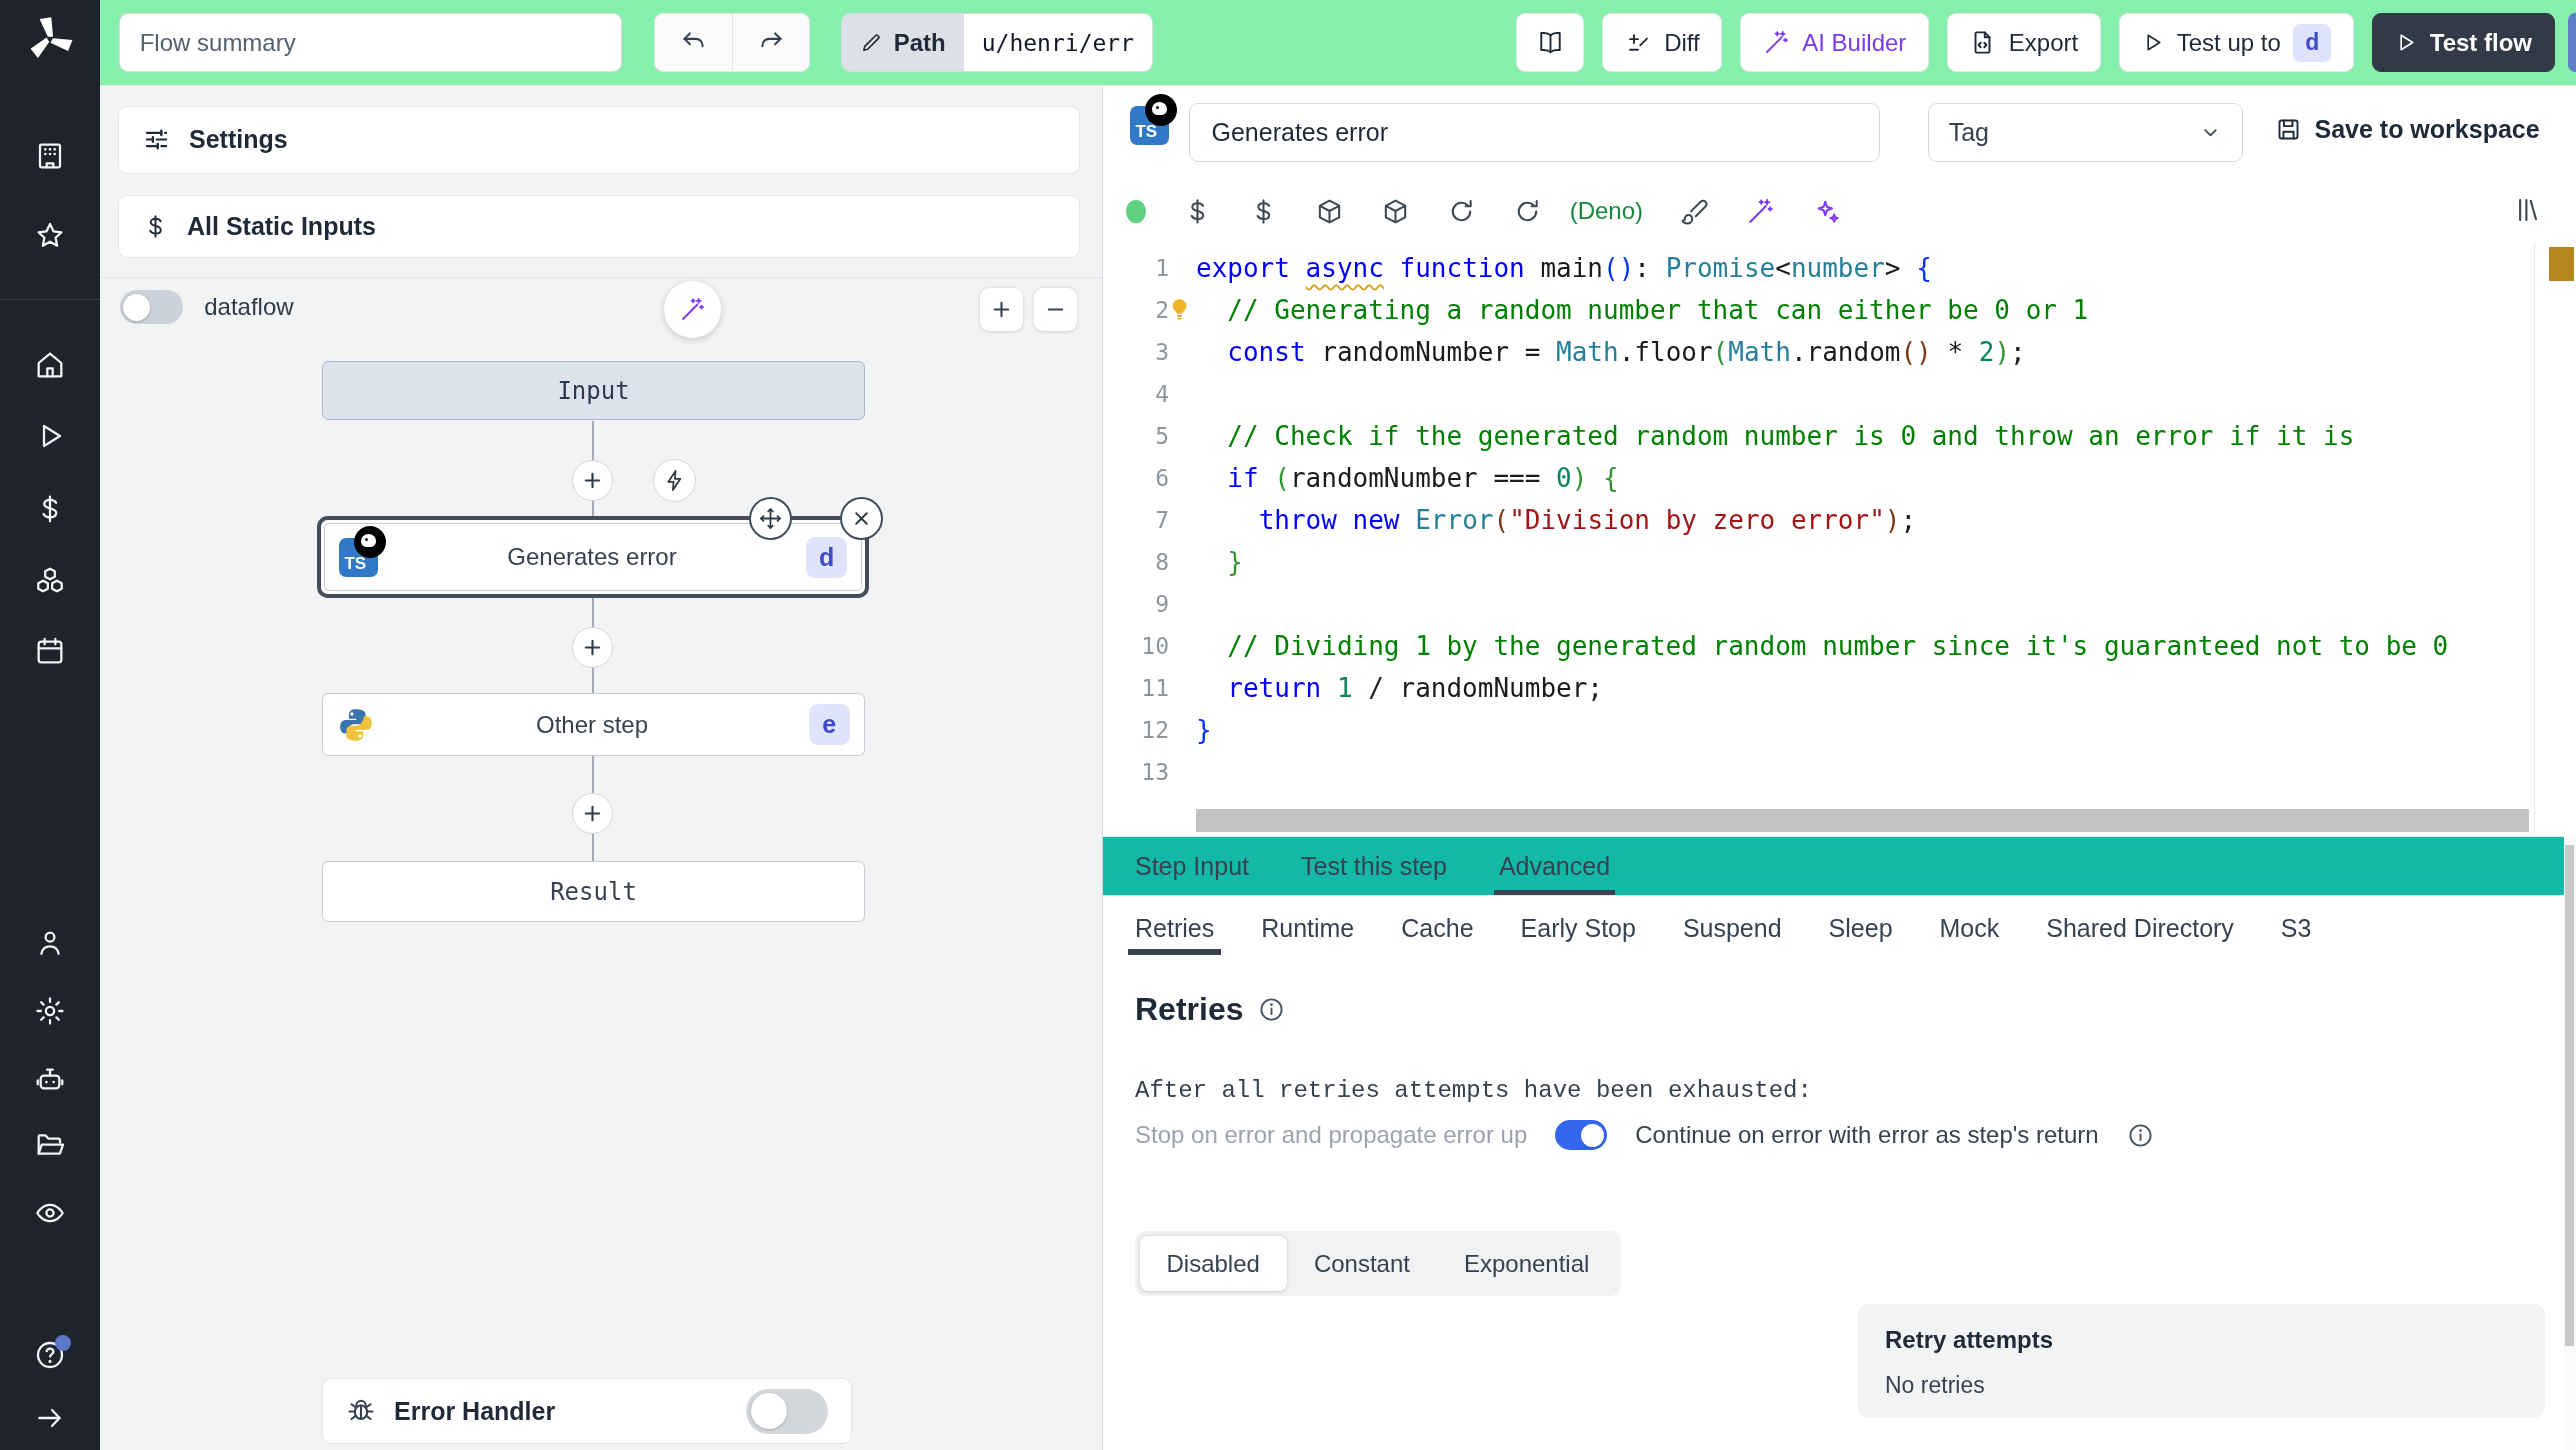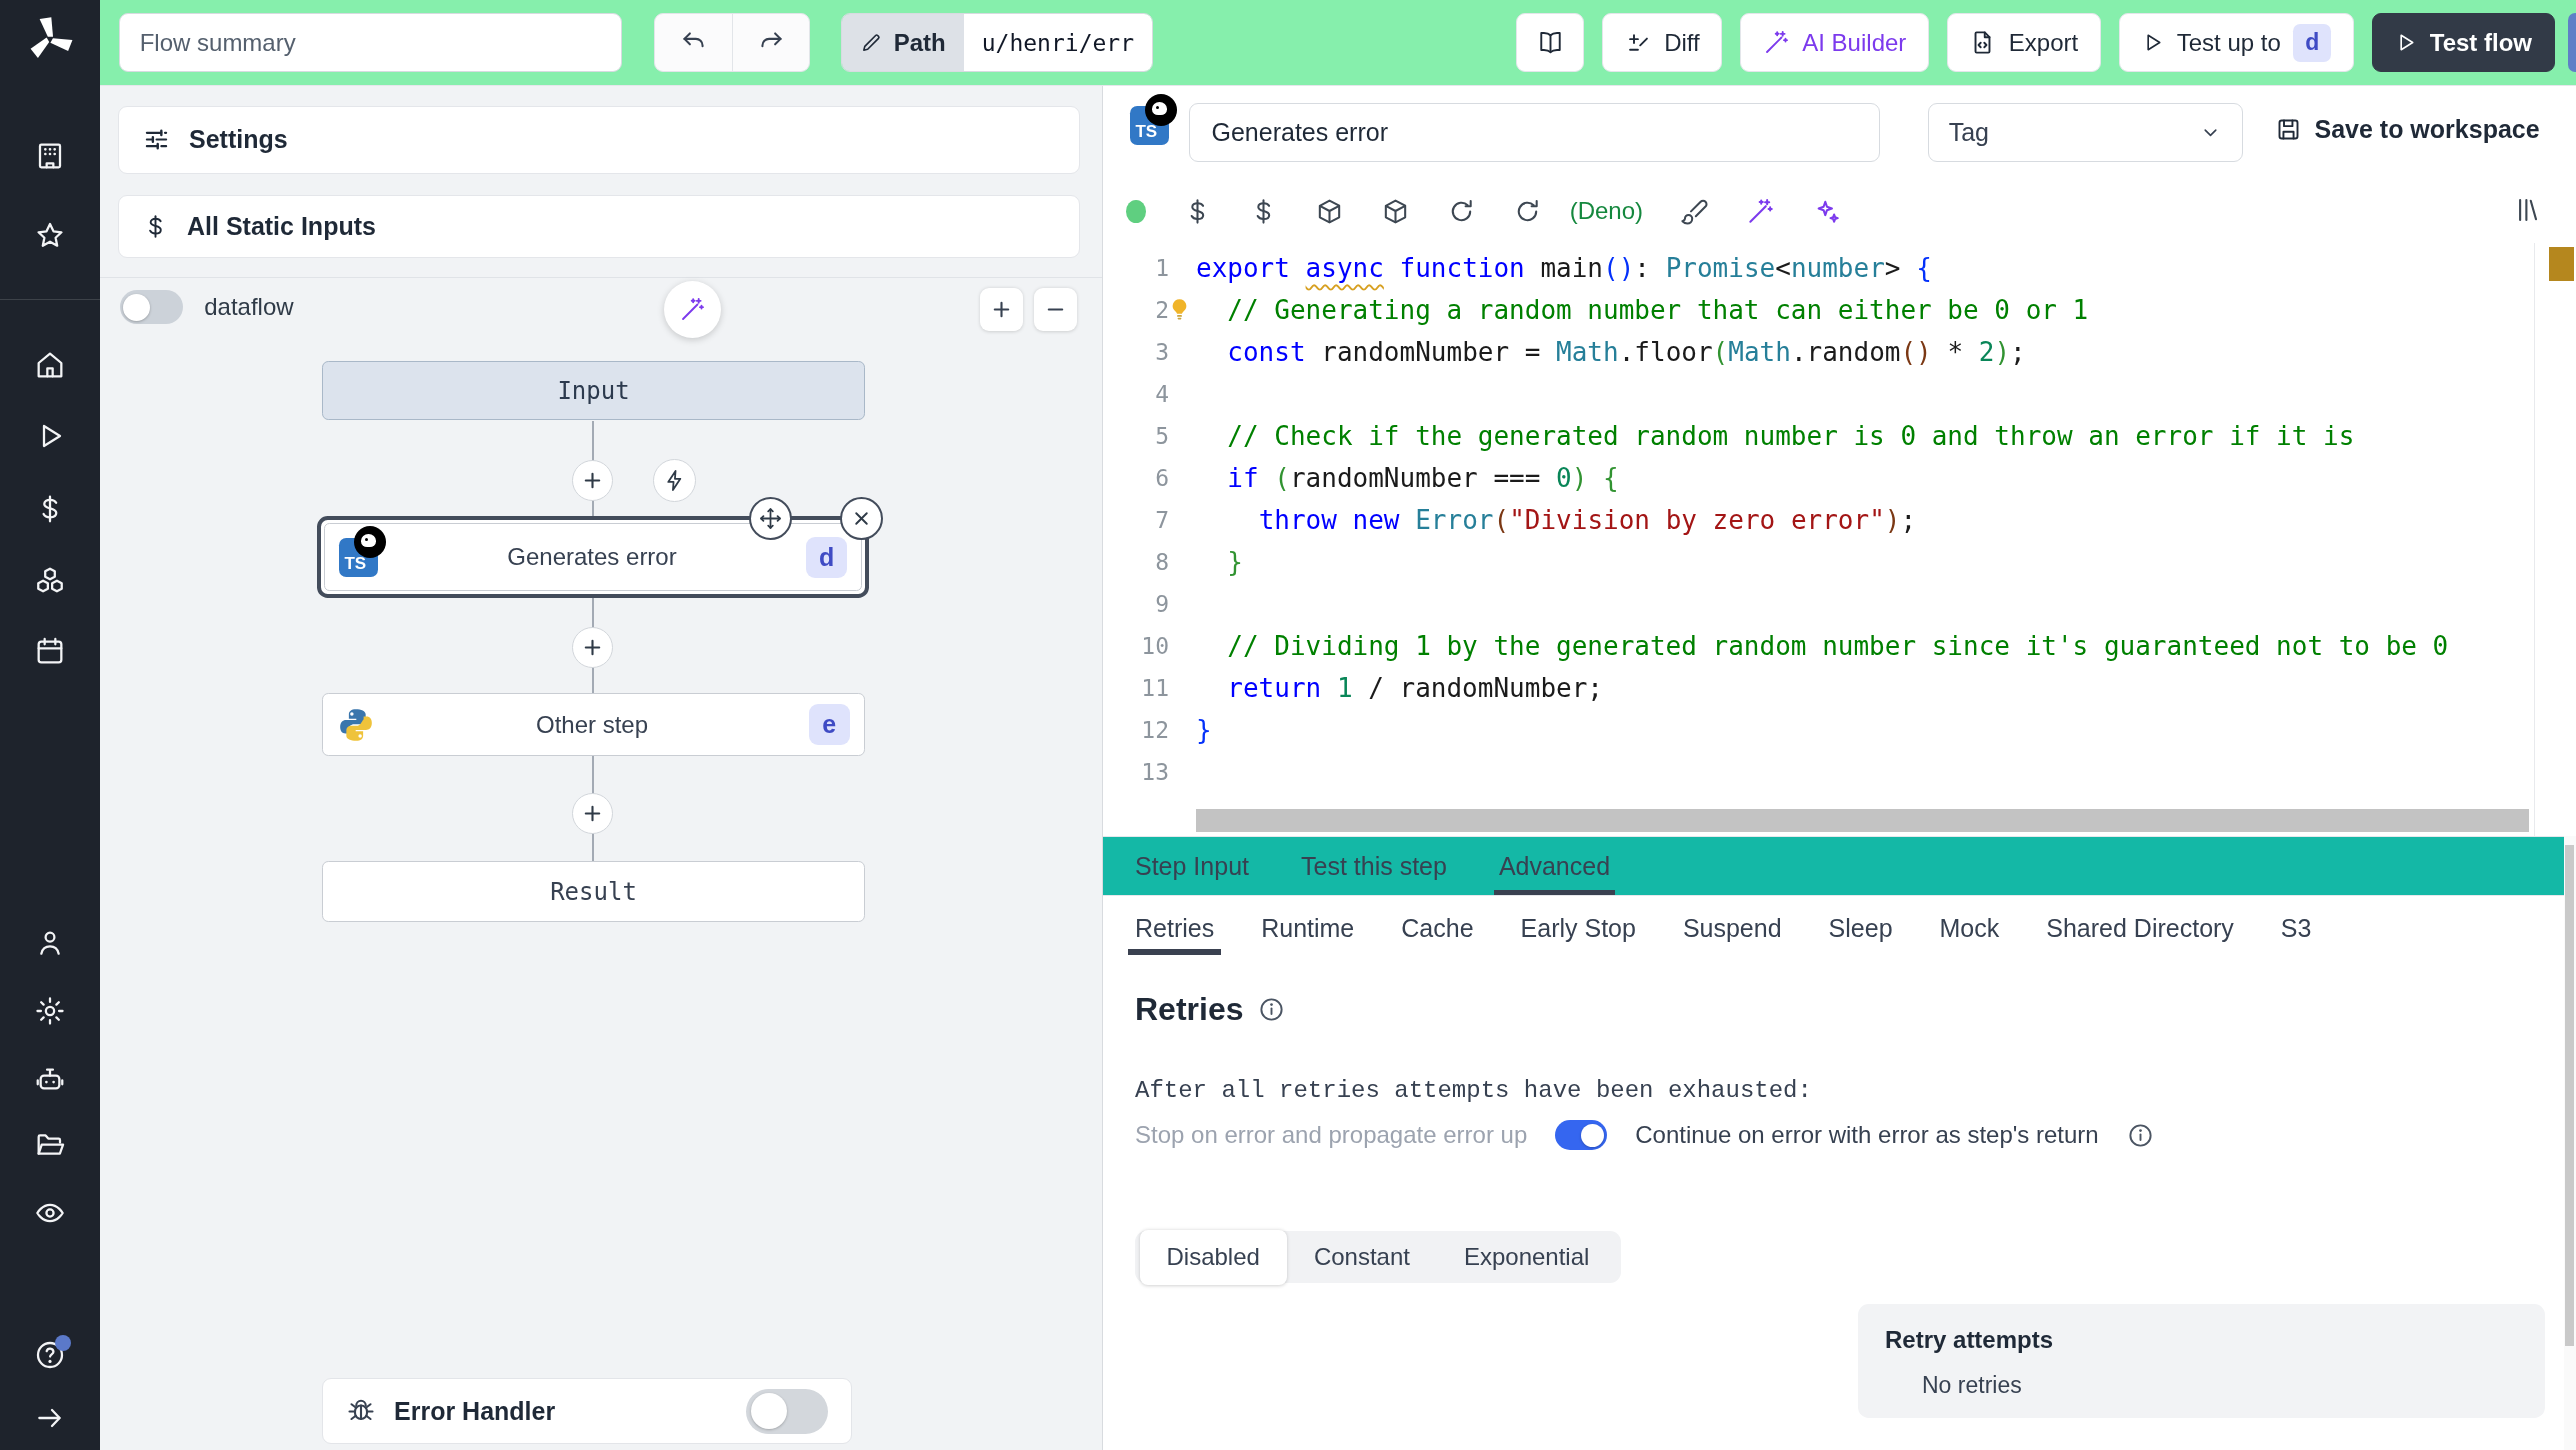--- a/index.html
+++ b/index.html
@@ -151,30 +151,30 @@
   #retries-head { position:absolute; left:32px; top:905px; display:flex; align-items:center; gap:14.3px; }
   #retries-head .h { font-size:32px; font-weight:700; color:#1f2937; }
   .info-ic { width:27px; height:27px; color:#4b5563; }
   #exhausted { position:absolute; left:32px; top:991px; font-size:24px; color:#374151;font-family:Liberation Mono, monospace; }
   #retry-toggle-row { position:absolute; left:32px; top:1034px; display:flex; align-items:center; gap:28px; }
   #retry-toggle-row .off { font-size:24px; color:#9ca3af; }
   #retry-toggle-row .on { font-size:24px; color:#374151; }
   #retry-toggle { width:52px; height:30px; background:#3566f0; }
   #retry-toggle .knob { right:3.6px; top:3.6px; width:23px; height:23px; }
 
-  #modes { position:absolute; left:32px; top:1145px; height:52px; background:#f1f2f4; border-radius:11px;
+  #modes { position:absolute; left:32px; top:1145px; height:65px; background:#f1f2f4; border-radius:11px;
     display:flex; align-items:center; padding:0 4.5px; }
   .mode { font-size:24px; color:#374151; padding:0 27px; height:55px; display:flex; align-items:center;
     border-radius:8px; cursor:pointer; }
   .mode.active { background:#fff; box-shadow:0 0.9px 3.6px rgba(0,0,0,.18); }
 
   #retry-panel { position:absolute; left:755px; top:1218px; width:687px; height:114px; background:#f2f3f5;
     border-radius:10.7px; padding:21.5px 27px; }
   #retry-panel .t1 { font-size:24px; font-weight:600; color:#1f2937; }
-  #retry-panel .t2 { font-size:23px; color:#374151; margin-top:18px;margin-left:37px; }
+  #retry-panel .t2 { font-size:23px; color:#374151; margin-top:18px; }
 
   #vscroll { position:absolute; right:0; top:750px; bottom:0; width:12.5px; background:#fafafa; }
   #vscroll .thumb { position:absolute; left:1.8px; right:1.8px; top:9px; height:501px; background:#c9c9c9; }
 </style>
 </head>
 <body>
 
 <div id="sidebar">
   <div id="logo">
     <svg width="52" height="52" viewBox="0 0 24 24" fill="#fff">

